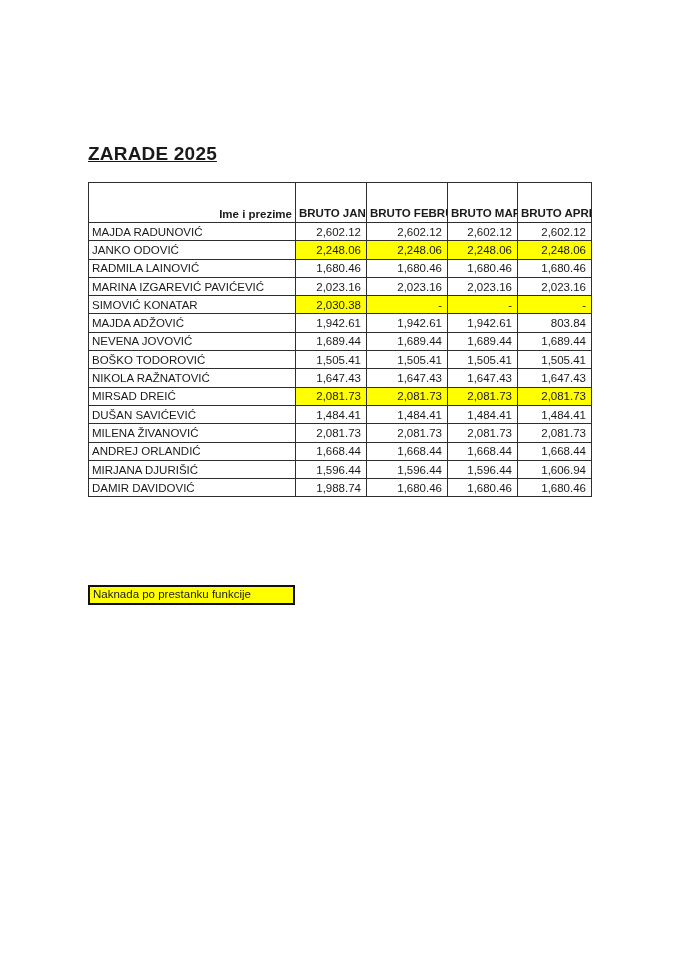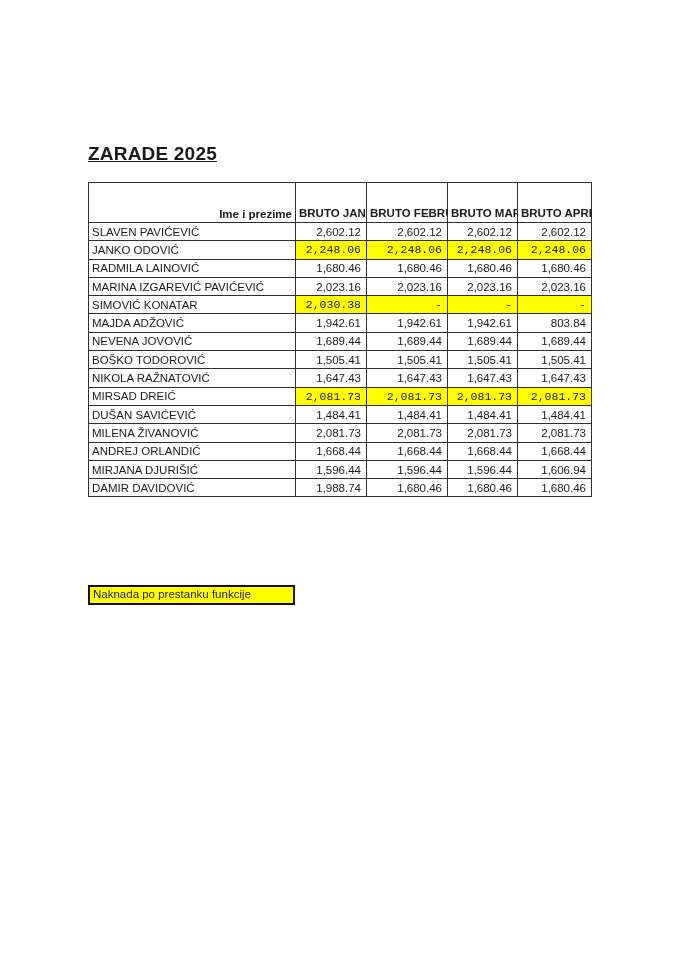--- a/index.html
+++ b/index.html
@@ -56,21 +56,21 @@
     vertical-align:middle;
     padding:0 2px 0 3px;
     background:#ffffff;
   }
   td.value-cell{
     text-align:right;
     vertical-align:middle;
     padding:0 5px 0 2px;
     background:#ffffff;
   }
-  td.hl{background:var(--hl,#ffff00);font-family:Liberation Mono, monospace;}
+  td.hl{background:var(--hl,#ffff00);}
   .note-box{
     position:absolute;
     left:88px;
     top:585px;
     width:207px;
     height:20px;
     box-sizing:border-box;
     border:2px solid #101010;
     background:var(--hl,#ffff00);
     font-size:11.5px;
@@ -103,21 +103,21 @@
         <th class="month-h">BRUTO
 FEBRUAR</th>
         <th class="month-h">BRUTO
 MART</th>
         <th class="month-h">BRUTO
 APRIL</th>
       </tr>
     </thead>
     <tbody>
         <tr>
-          <td class="name-cell">SLAVEN PAVIĆEVIĆ</td>
+          <td class="name-cell">MAJDA RADUNOVIĆ</td>
           <td class="value-cell">2,602.12</td>
           <td class="value-cell">2,602.12</td>
           <td class="value-cell">2,602.12</td>
           <td class="value-cell">2,602.12</td>
         </tr>
         <tr>
           <td class="name-cell">JANKO ODOVIĆ</td>
           <td class="value-cell hl">2,248.06</td>
           <td class="value-cell hl">2,248.06</td>
           <td class="value-cell hl">2,248.06</td>

